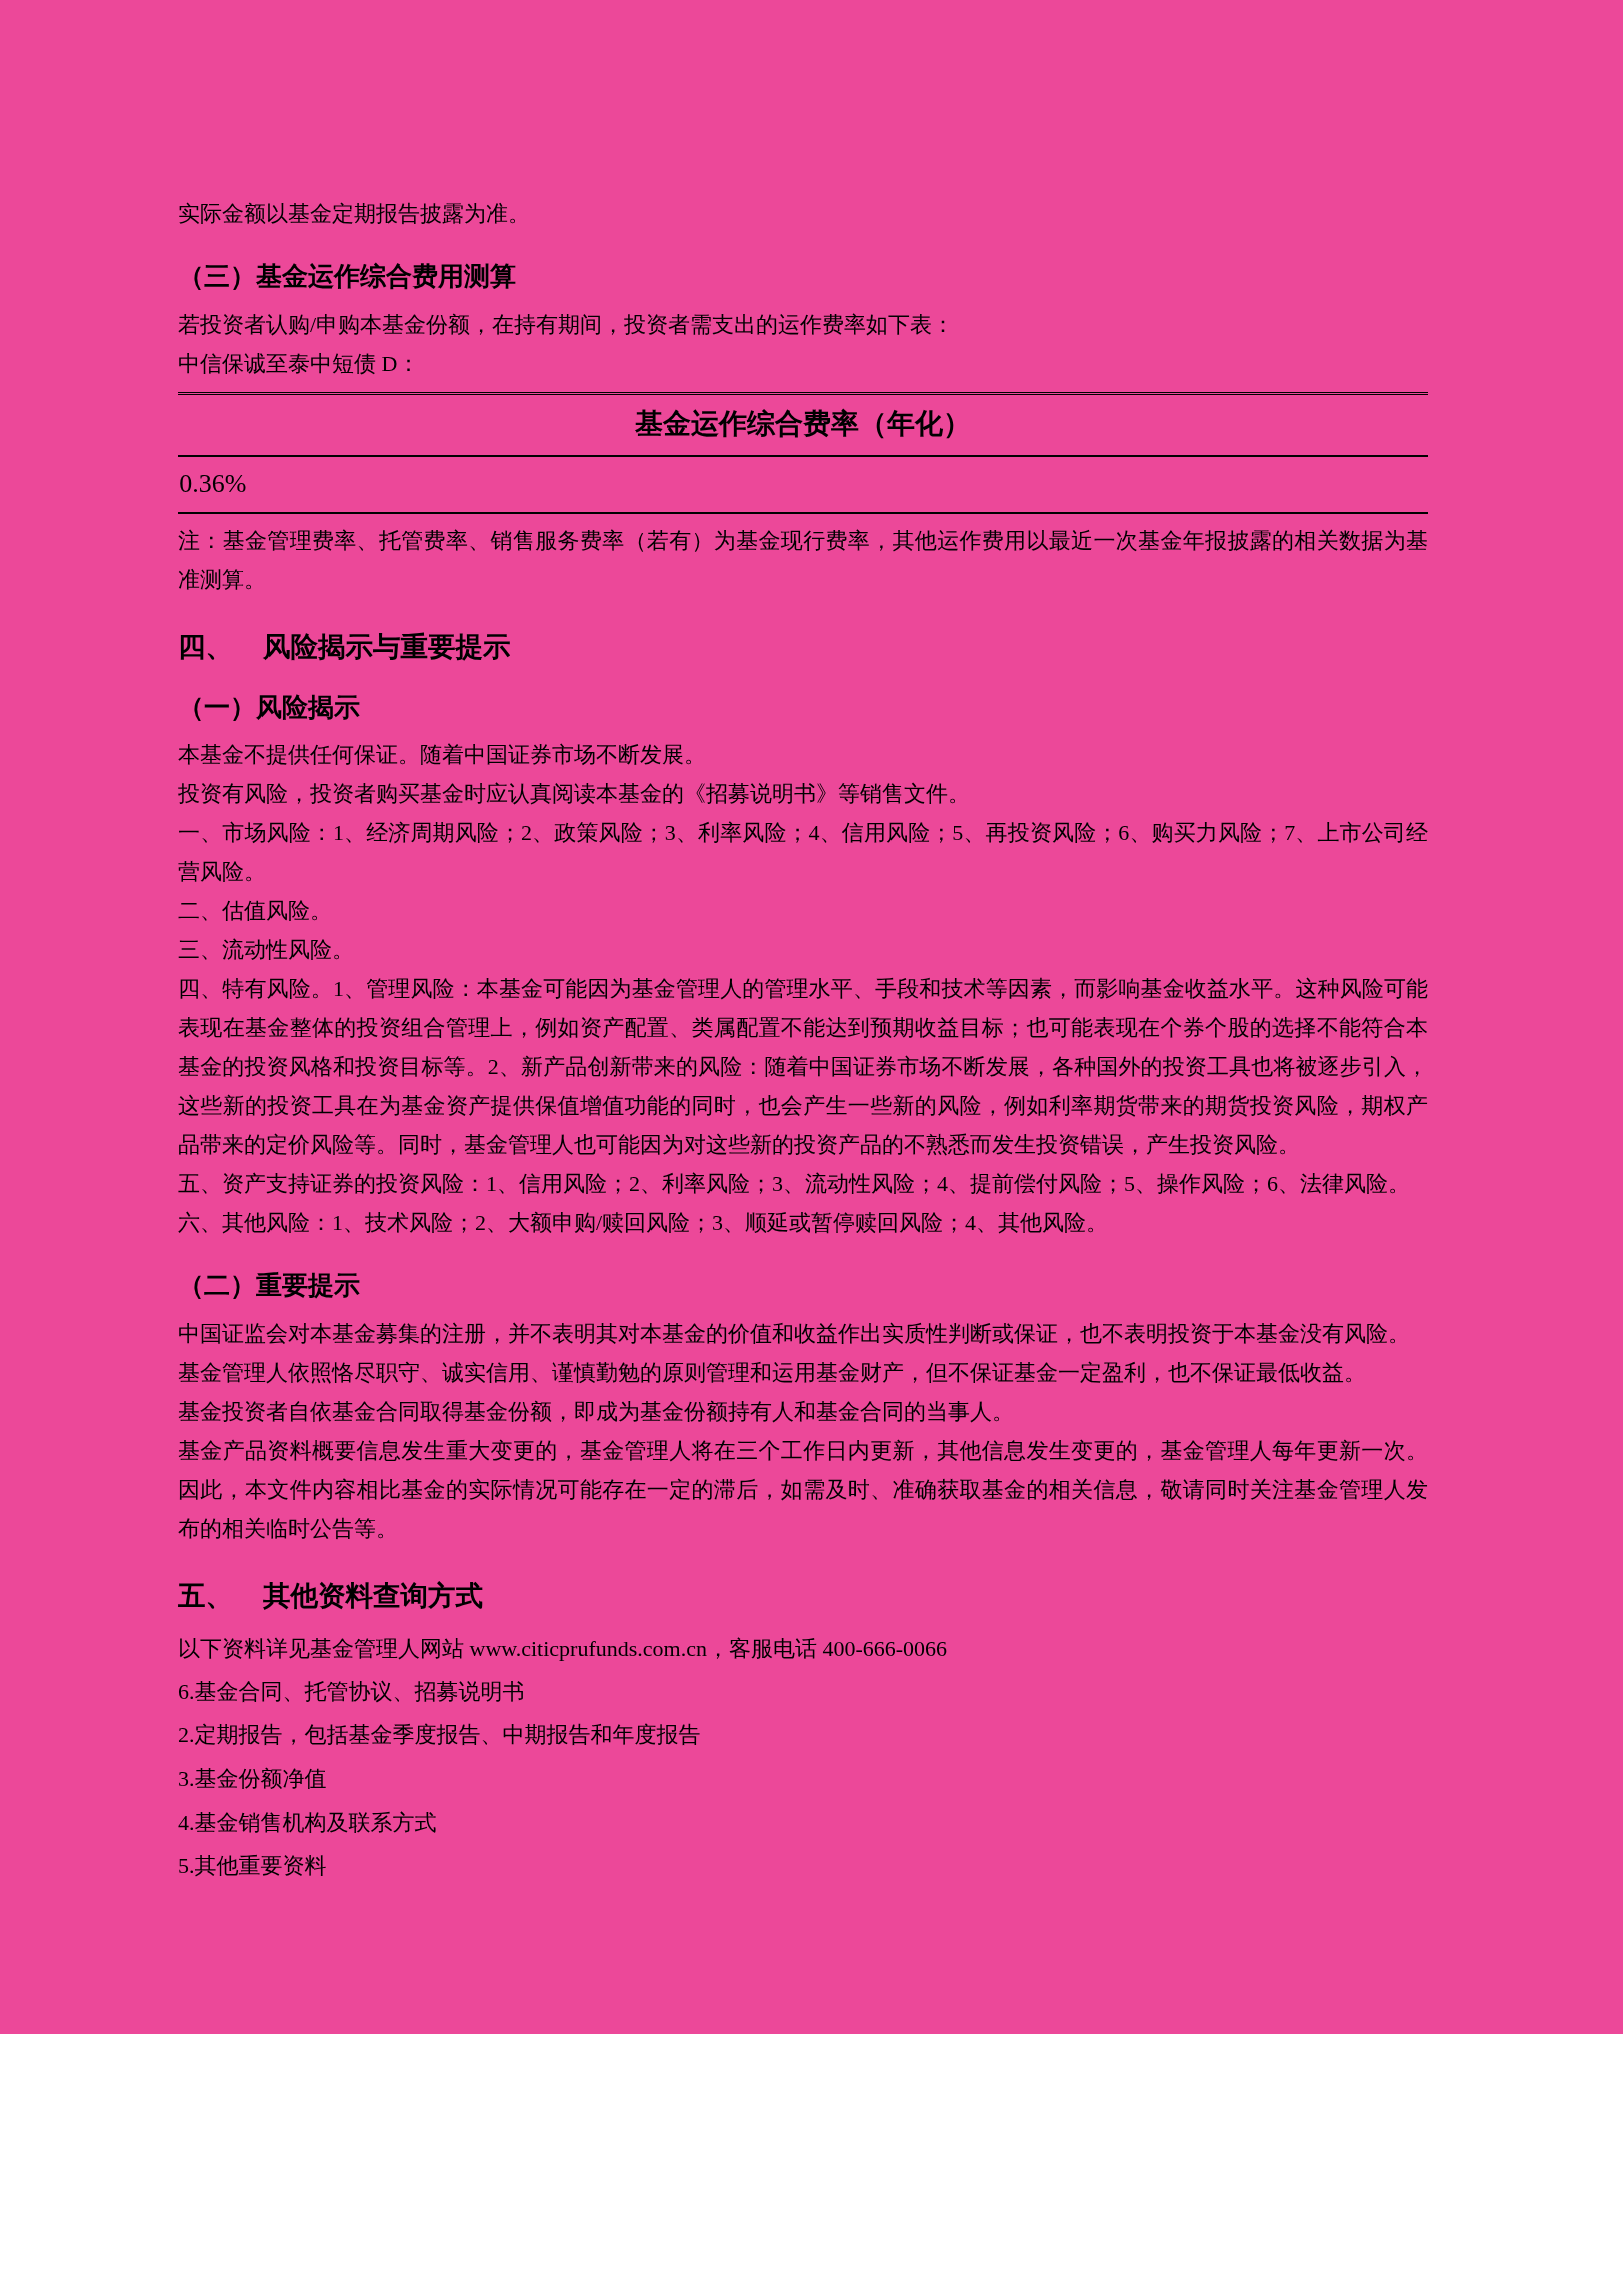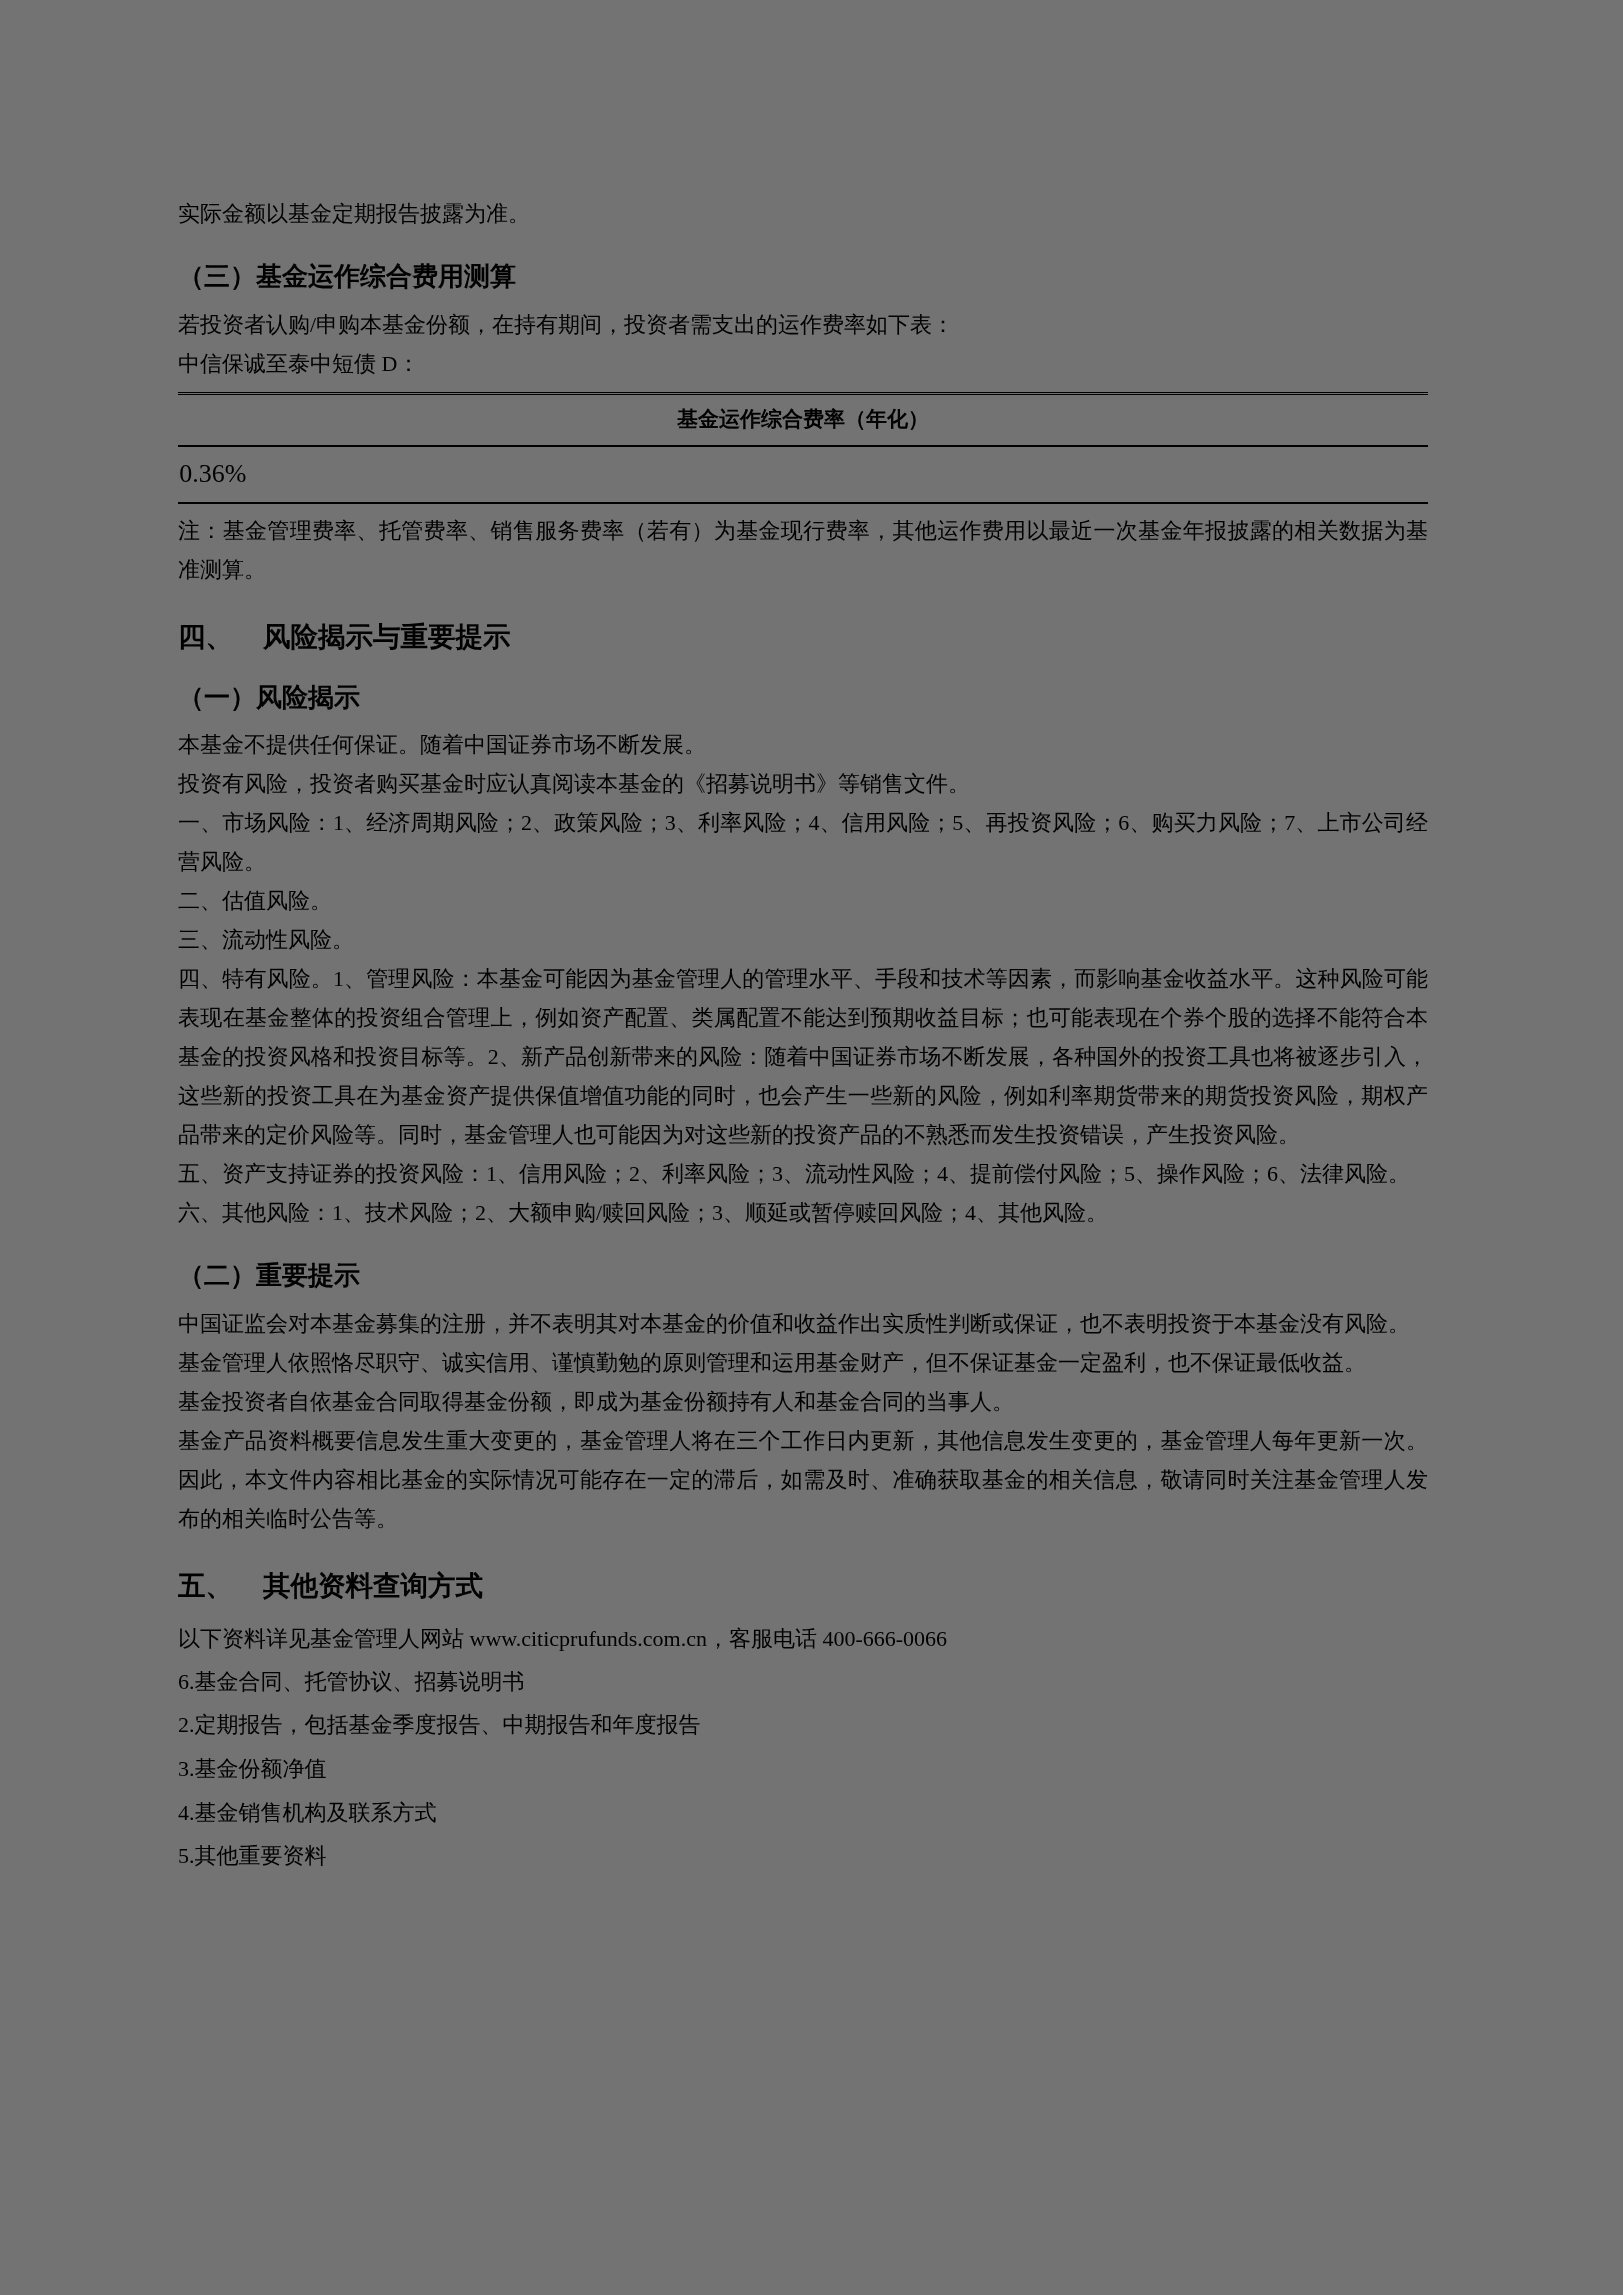--- a/index.html
+++ b/index.html
@@ -4,22 +4,22 @@
 <style>
   html, body {
     margin: 0;
     padding: 0;
     background: #ffffff;
     color: #000000;
   }
   .page {
     position: relative;
     width: 1623px;
-    height: 2295px;
-    background: #737373;
+    height: 2034px;
+    background: #ec4899;
     font-family: "Liberation Serif", "DejaVu Serif", serif;
     overflow: hidden;
   }
   .content {
     box-sizing: border-box;
     position: absolute;
     left: 178px;
     top: 194px;
     width: 1250px;
   }
@@ -49,21 +49,21 @@
   }
   table.fee-table {
     width: 100%;
     border-collapse: collapse;
     border-top: 3.3px double #000000;
     margin: 9.2px 0 6.5px 0;
   }
   table.fee-table th {
     font-family: "Liberation Sans", "DejaVu Sans", sans-serif;
     font-weight: bold;
-    font-size: 21px;
+    font-size: 28px;
     text-align: center;
     padding: 10.5px 0 11.8px 0;
     border-bottom: 2.6px solid #000000;
   }
   table.fee-table td {
     font-size: 26px;
     text-align: left;
     padding: 11.8px 3.9px 13px 1.3px;
     border-bottom: 2.6px solid #000000;
   }

